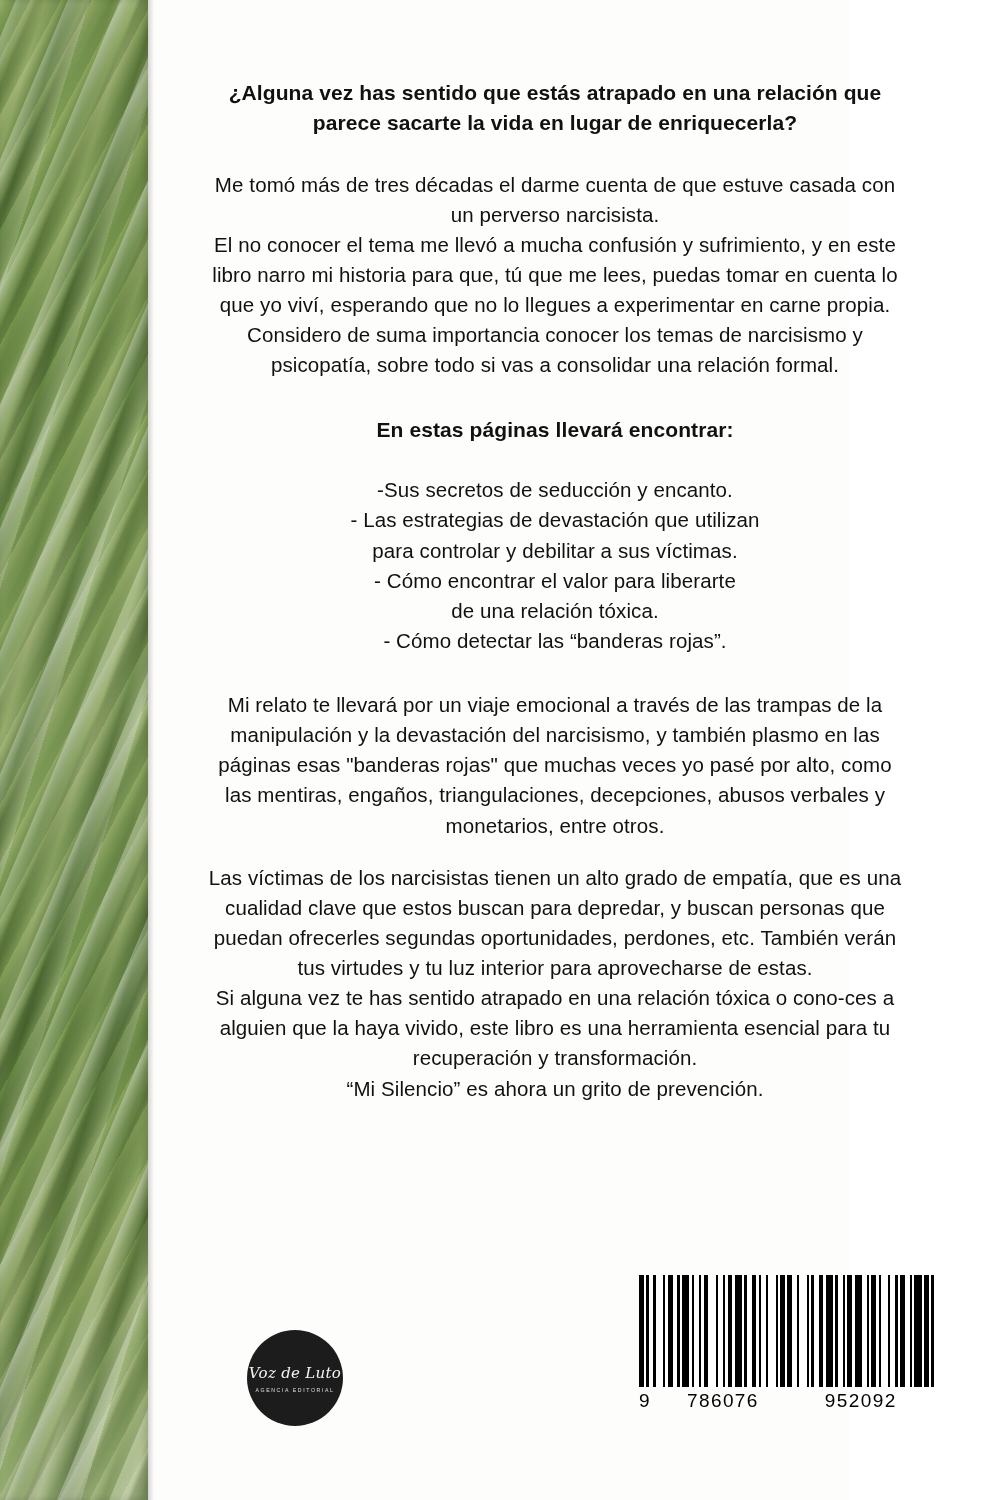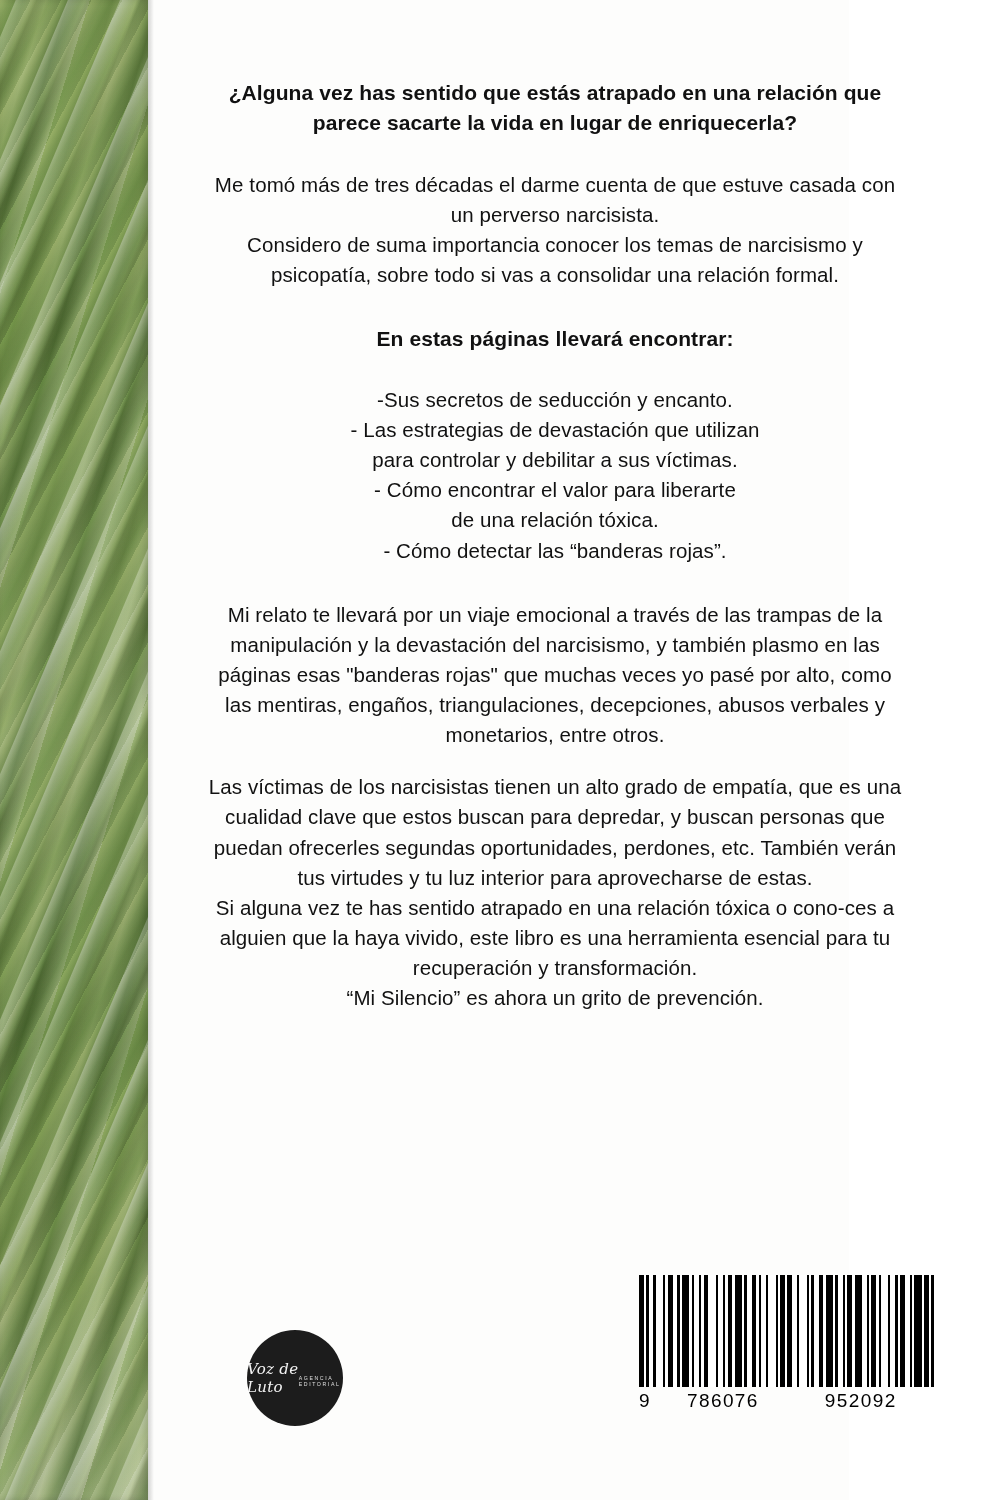--- a/index.html
+++ b/index.html
@@ -107,21 +107,21 @@
   #publisher-logo {
     position: absolute;
     left: 247px;
     top: 1330px;
     width: 96px;
     height: 96px;
     border-radius: 50%;
     background: #1c1c1c;
     color: #ffffff;
     display: flex;
-    flex-direction: row;
+    flex-direction: column;
     align-items: center;
     justify-content: center;
   }
   #publisher-logo .logo-script {
     font-family: "DejaVu Serif", serif;
     font-style: italic;
     font-size: 15px;
     letter-spacing: 0.3px;
     opacity: 0.95;
   }
@@ -178,20 +178,21 @@
 <div id="back-cover">
 
   <div id="spine-strip"></div>
   <div id="spine-edge"></div>
 
   <div id="blurb">
 
     <p class="headline">¿Alguna vez has sentido que estás atrapado en una relación que parece sacarte la vida en lugar de enriquecerla?</p>
 
     <p class="para tight">Me tomó más de tres décadas el darme cuenta de que estuve casada con un perverso narcisista.</p>
+    <p class="para tight">El no conocer el tema me llevó a mucha confusión y sufrimiento, y en este libro narro mi historia para que, tú que me lees, puedas tomar en cuenta lo que yo viví, esperando que no lo llegues a experimentar en carne propia.</p>
     <p class="para tight">Considero de suma importancia conocer los temas de narcisismo y psicopatía, sobre todo si vas a consolidar una relación formal.</p>
 
     <p class="subhead">En estas páginas llevará encontrar:</p>
 
     <div class="bullets">
       <p class="b">-Sus secretos de seducción y encanto.</p>
       <p class="b">- Las estrategias de devastación que utilizan</p>
       <p class="b">para controlar y debilitar a sus víctimas.</p>
       <p class="b">- Cómo encontrar el valor para liberarte</p>
       <p class="b">de una relación tóxica.</p>

